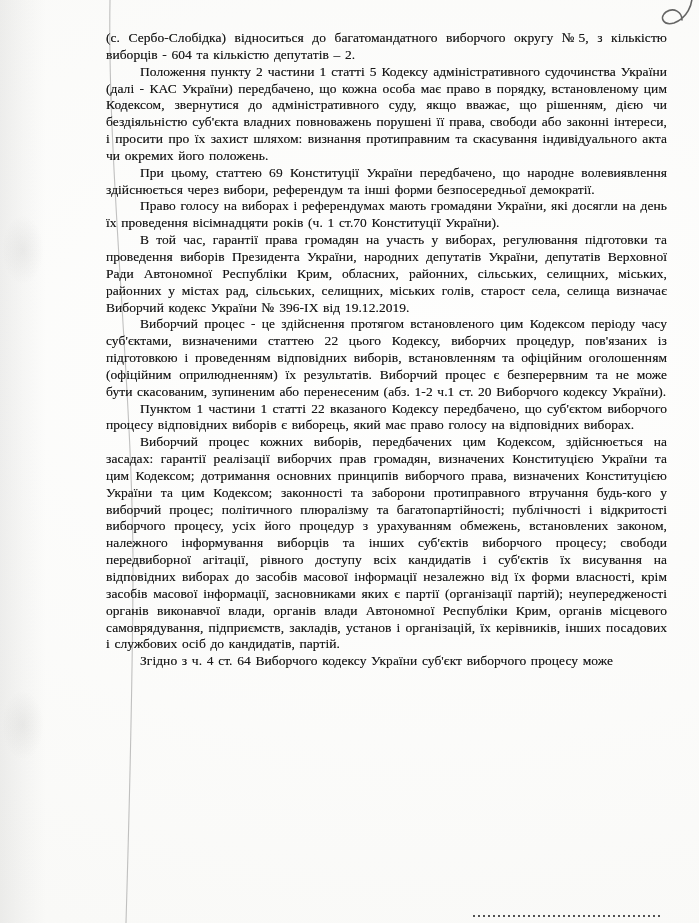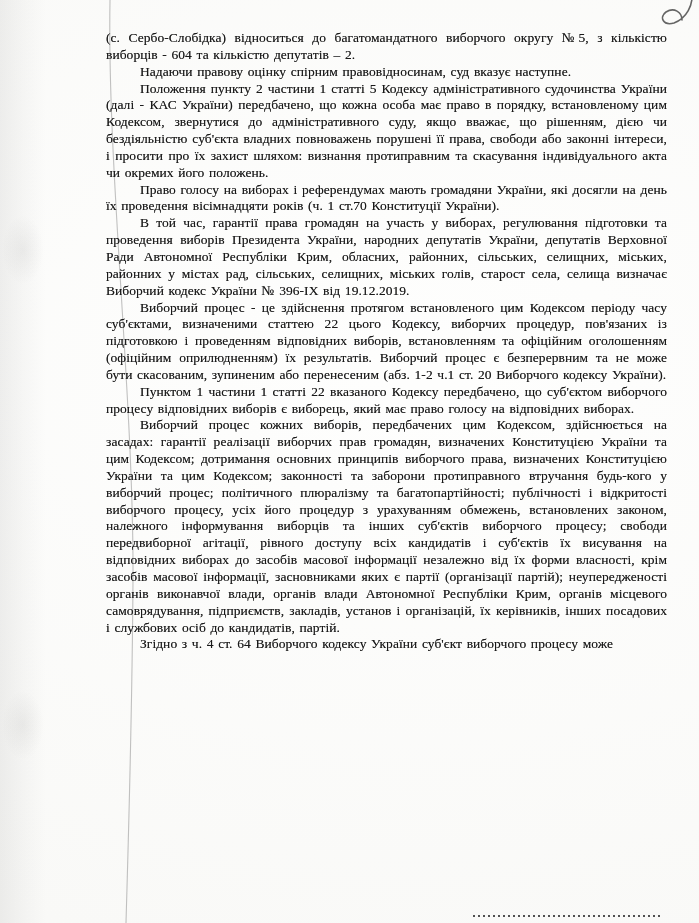--- a/index.html
+++ b/index.html
@@ -81,22 +81,22 @@
   <svg class="crease" width="699" height="923" viewBox="0 0 699 923">
     <path d="M110,0 C107,170 134,400 133,580 C132,730 128,850 126,923" fill="none" stroke="#8f8f8f" stroke-width="1.1" opacity="0.55"></path>
   </svg>
 
   <svg class="pen-mark" width="48" height="42" viewBox="0 0 48 42">
     <path d="M 42,-3 C 43,9 37,22 24,27 C 13,30 9,21 16,16 C 24,11 32,16 32,24" fill="none" stroke="#4a4a4a" stroke-width="1.6" stroke-linecap="round" opacity="0.85"></path>
   </svg>
 
   <main class="textblock">
       <p class="para">(с. Сербо-Слобідка) відноситься до багатомандатного виборчого округу №5, з кількістю виборців - 604 та кількістю депутатів – 2.</p>
-      <p class="para indent">Надаючи правову оцінку спірним правовідносинам, суд вказує наступне.</p>
       <p class="para indent">Положення пункту 2 частини 1 статті 5 Кодексу адміністративного судочинства України (далі - КАС України) передбачено, що кожна особа має право в порядку, встановленому цим Кодексом, звернутися до адміністративного суду, якщо вважає, що рішенням, дією чи бездіяльністю суб'єкта владних повноважень порушені її права, свободи або законні інтереси, і просити про їх захист шляхом: визнання протиправним та скасування індивідуального акта чи окремих його положень.</p>
+      <p class="para indent">При цьому, статтею 69 Конституції України передбачено, що народне волевиявлення здійснюється через вибори, референдум та інші форми безпосередньої демократії.</p>
       <p class="para indent">Право голосу на виборах і референдумах мають громадяни України, які досягли на день їх проведення вісімнадцяти років (ч. 1 ст.70 Конституції України).</p>
       <p class="para indent">В той час, гарантії права громадян на участь у виборах, регулювання підготовки та проведення виборів Президента України, народних депутатів України, депутатів Верховної Ради Автономної Республіки Крим, обласних, районних, сільських, селищних, міських, районних у містах рад, сільських, селищних, міських голів, старост села, селища визначає Виборчий кодекс України № 396-ІХ від 19.12.2019.</p>
       <p class="para indent">Виборчий процес - це здійснення протягом встановленого цим Кодексом періоду часу суб'єктами, визначеними статтею 22 цього Кодексу, виборчих процедур, пов'язаних із підготовкою і проведенням відповідних виборів, встановленням та офіційним оголошенням (офіційним оприлюдненням) їх результатів. Виборчий процес є безперервним та не може бути скасованим, зупиненим або перенесеним (абз. 1-2 ч.1 ст. 20 Виборчого кодексу України).</p>
       <p class="para indent">Пунктом 1 частини 1 статті 22 вказаного Кодексу передбачено, що суб'єктом виборчого процесу відповідних виборів є виборець, який має право голосу на відповідних виборах.</p>
       <p class="para indent">Виборчий процес кожних виборів, передбачених цим Кодексом, здійснюється на засадах: гарантії реалізації виборчих прав громадян, визначених Конституцією України та цим Кодексом; дотримання основних принципів виборчого права, визначених Конституцією України та цим Кодексом; законності та заборони протиправного втручання будь-кого у виборчий процес; політичного плюралізму та багатопартійності; публічності і відкритості виборчого процесу, усіх його процедур з урахуванням обмежень, встановлених законом, належного інформування виборців та інших суб'єктів виборчого процесу; свободи передвиборної агітації, рівного доступу всіх кандидатів і суб'єктів їх висування на відповідних виборах до засобів масової інформації незалежно від їх форми власності, крім засобів масової інформації, засновниками яких є партії (організації партій); неупередженості органів виконавчої влади, органів влади Автономної Республіки Крим, органів місцевого самоврядування, підприємств, закладів, установ і організацій, їх керівників, інших посадових і службових осіб до кандидатів, партій.</p>
       <p class="para indent">Згідно з ч. 4 ст. 64 Виборчого кодексу України суб'єкт виборчого процесу може</p>
     </main>
 
   <div class="scan-dots"></div>
 

